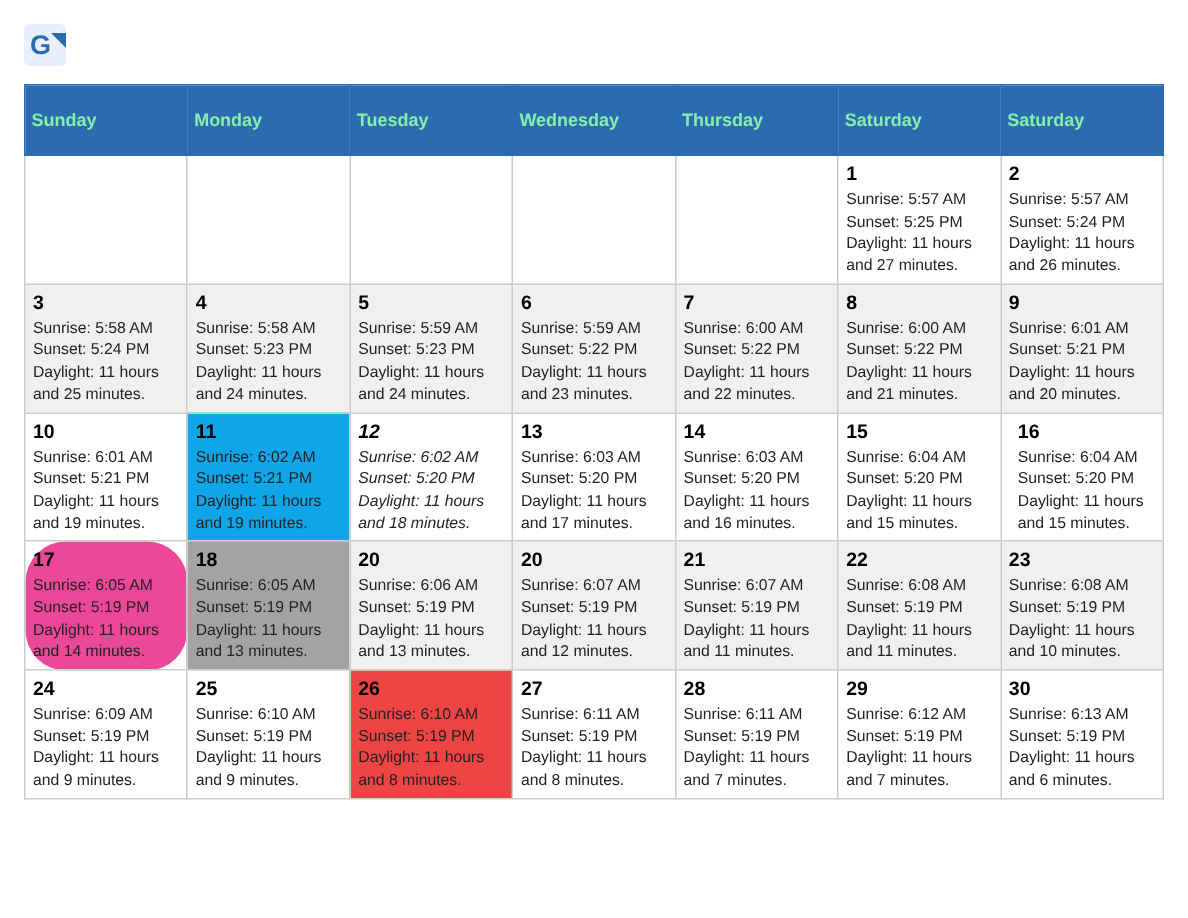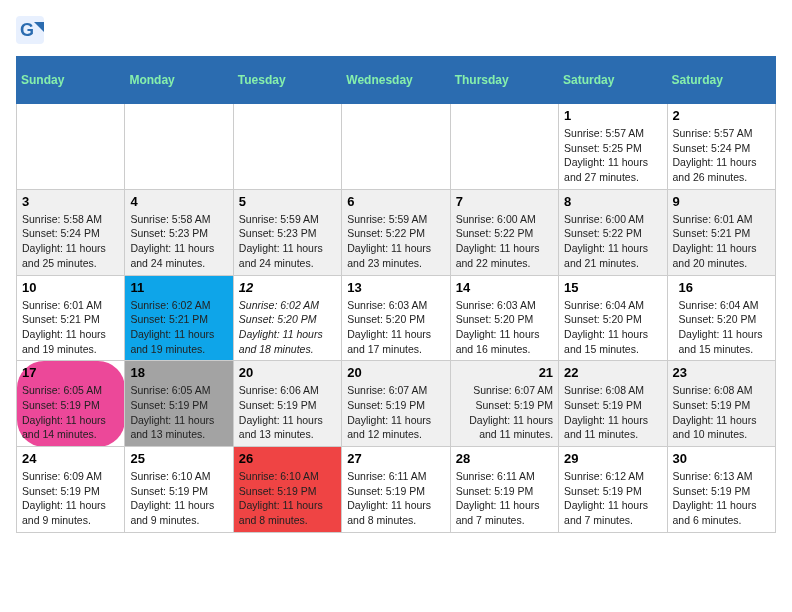--- a/index.html
+++ b/index.html
@@ -242,21 +242,21 @@
           <div class="day-info">Sunrise: 6:06 AM
 Sunset: 5:19 PM
 Daylight: 11 hours and 13 minutes.</div>
         </td>
         <td style="background: rgb(240, 240, 240);">
           <span class="day-number">20</span>
           <div class="day-info">Sunrise: 6:07 AM
 Sunset: 5:19 PM
 Daylight: 11 hours and 12 minutes.</div>
         </td>
-        <td style="background: rgb(240, 240, 240); text-align: right;">
+        <td style="background: rgb(240, 240, 240);">
           <span class="day-number">21</span>
           <div class="day-info">Sunrise: 6:07 AM
 Sunset: 5:19 PM
 Daylight: 11 hours and 11 minutes.</div>
         </td>
         <td style="background: rgb(240, 240, 240);">
           <span class="day-number">22</span>
           <div class="day-info">Sunrise: 6:08 AM
 Sunset: 5:19 PM
 Daylight: 11 hours and 11 minutes.</div>

